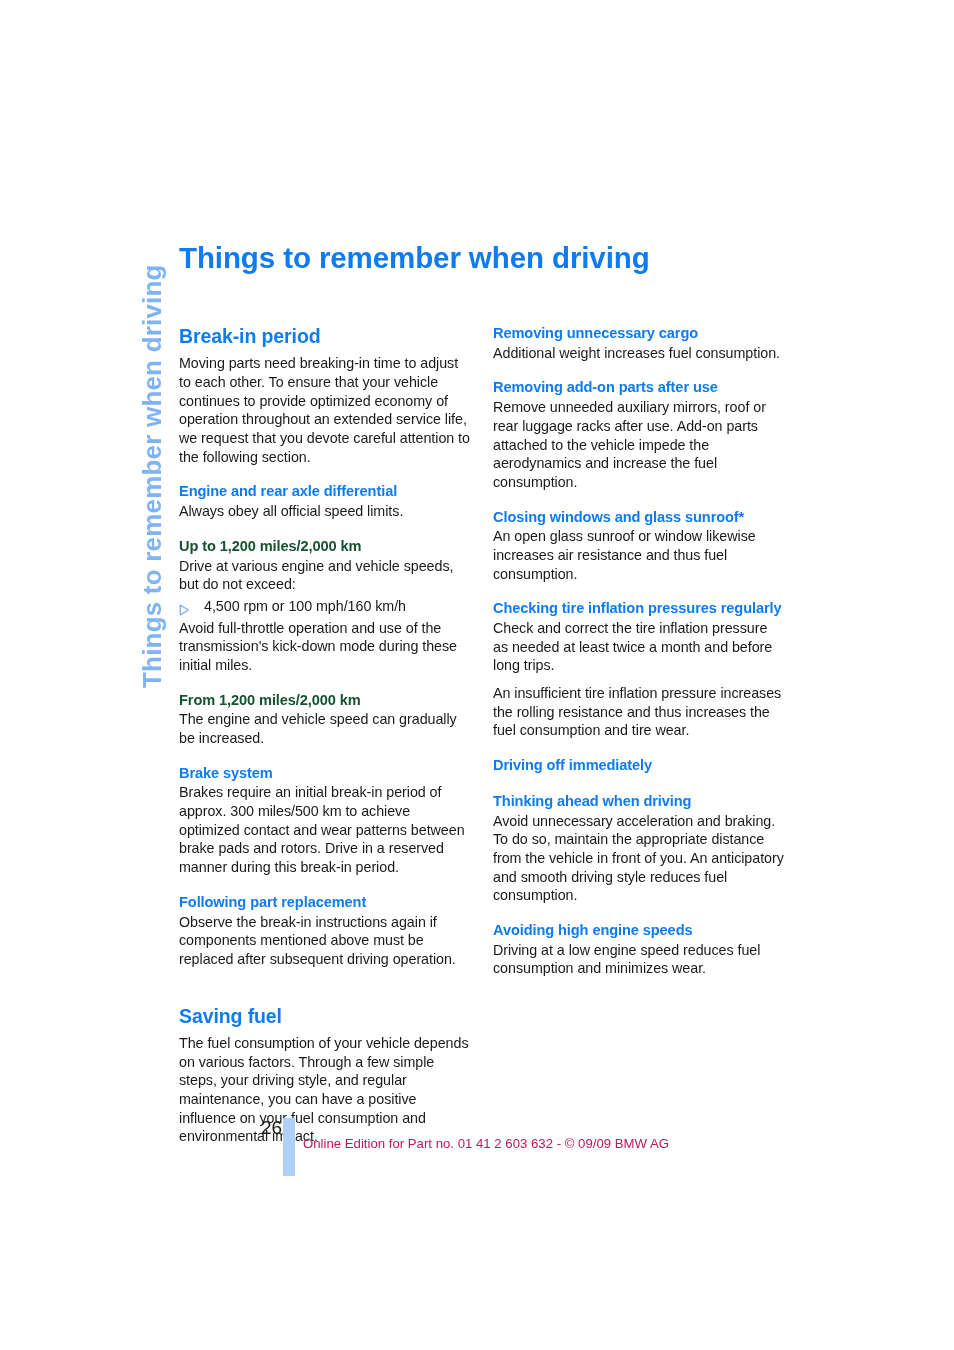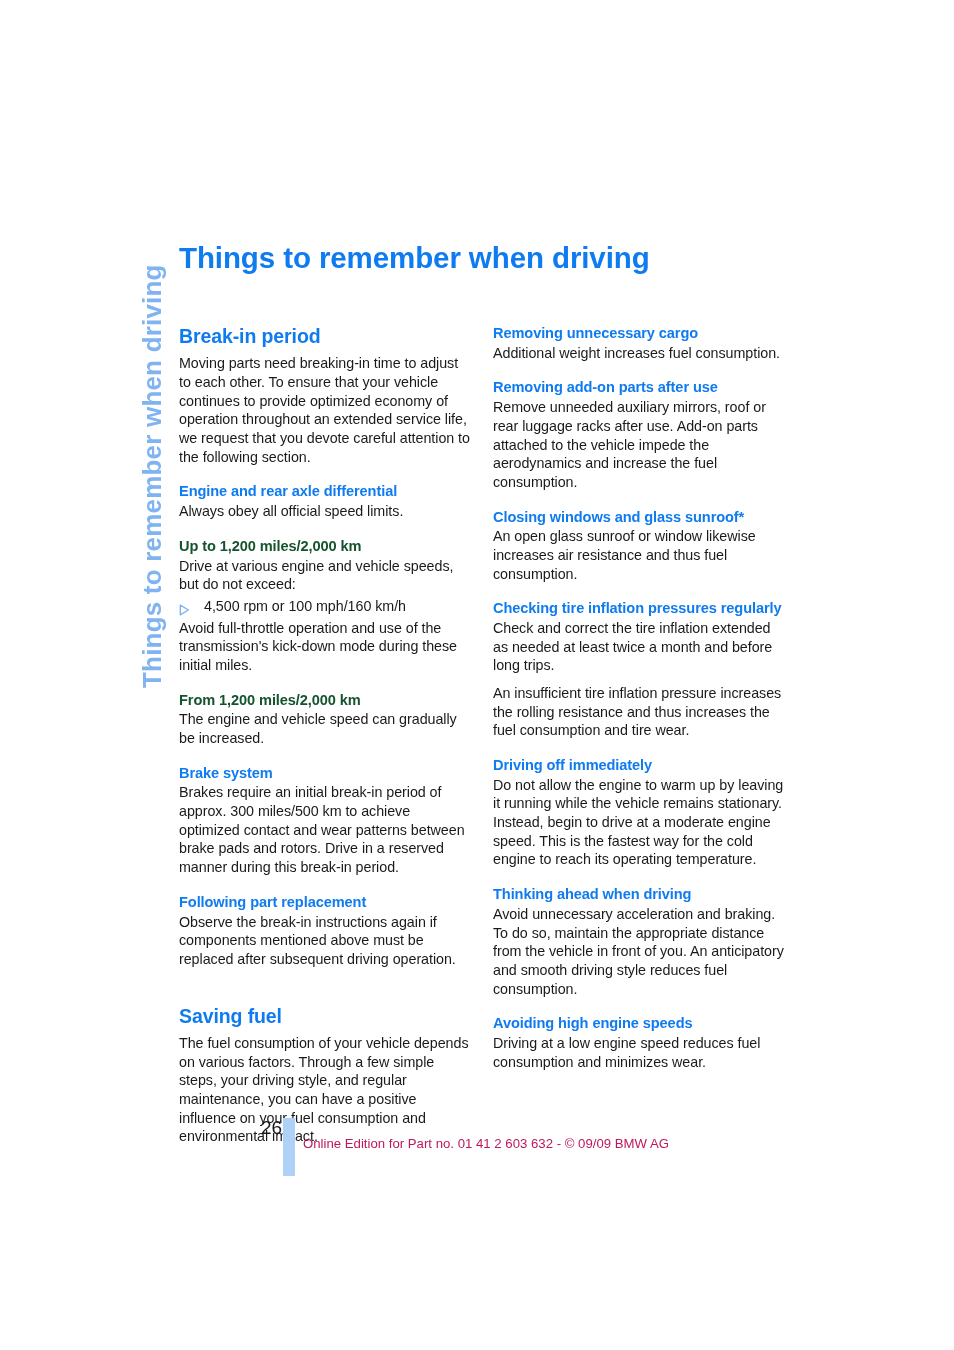--- a/index.html
+++ b/index.html
@@ -235,28 +235,27 @@
       <p class="body">Remove unneeded auxiliary mirrors, roof or rear luggage racks after use. Add-on parts attached to the vehicle impede the aerodynamics and increase the fuel consumption.</p>
 
       <div class="gap-sub"></div>
 
       <h3 class="sub">Closing windows and glass sunroof*</h3>
       <p class="body">An open glass sunroof or window likewise increases air resistance and thus fuel consumption.</p>
 
       <div class="gap-sub"></div>
 
       <h3 class="sub">Checking tire inflation pressures regularly</h3>
-      <p class="body">Check and correct the tire inflation extended as needed at least twice a month and before long trips.</p>
+      <p class="body">Check and correct the tire inflation pressure as needed at least twice a month and before long trips.</p>
       <div class="gap-para"></div>
       <p class="body">An insufficient tire inflation pressure increases the rolling resistance and thus increases the fuel consumption and tire wear.</p>
 
       <div class="gap-sub"></div>
 
       <h3 class="sub">Driving off immediately</h3>
-      <p class="body">Do not allow the engine to warm up by leaving it running while the vehicle remains stationary. Instead, begin to drive at a moderate engine speed. This is the fastest way for the cold engine to reach its operating temperature.</p>
 
       <div class="gap-sub"></div>
 
       <h3 class="sub">Thinking ahead when driving</h3>
       <p class="body">Avoid unnecessary acceleration and braking. To do so, maintain the appropriate distance from the vehicle in front of you. An anticipatory and smooth driving style reduces fuel consumption.</p>
 
       <div class="gap-sub"></div>
 
       <h3 class="sub">Avoiding high engine speeds</h3>
       <p class="body">Driving at a low engine speed reduces fuel consumption and minimizes wear.</p>

